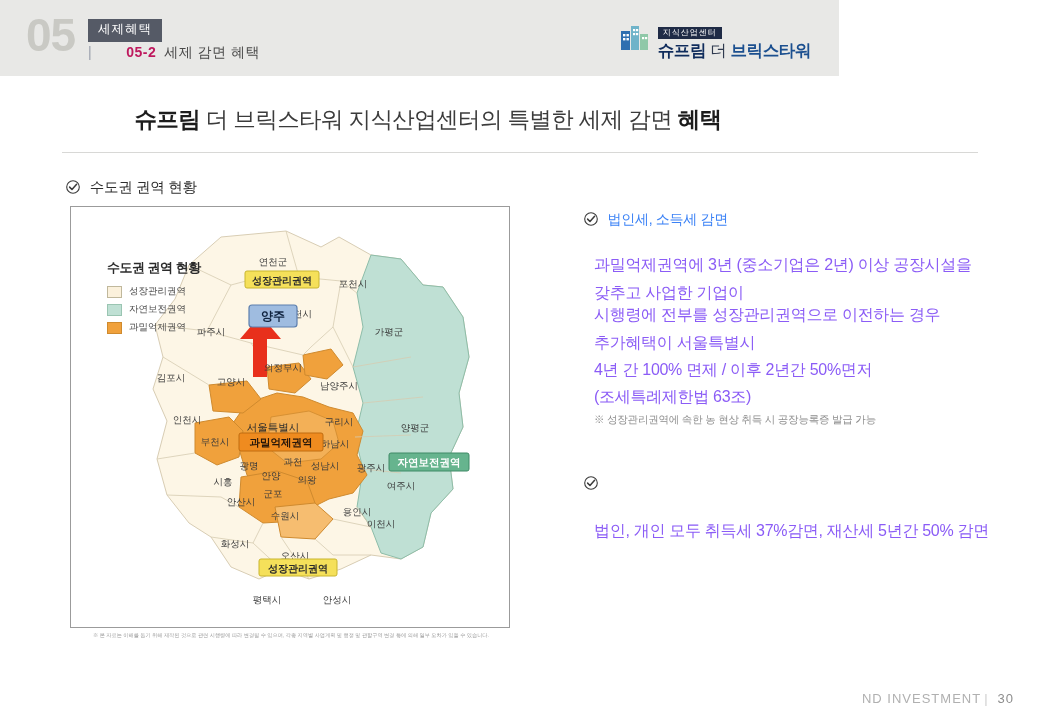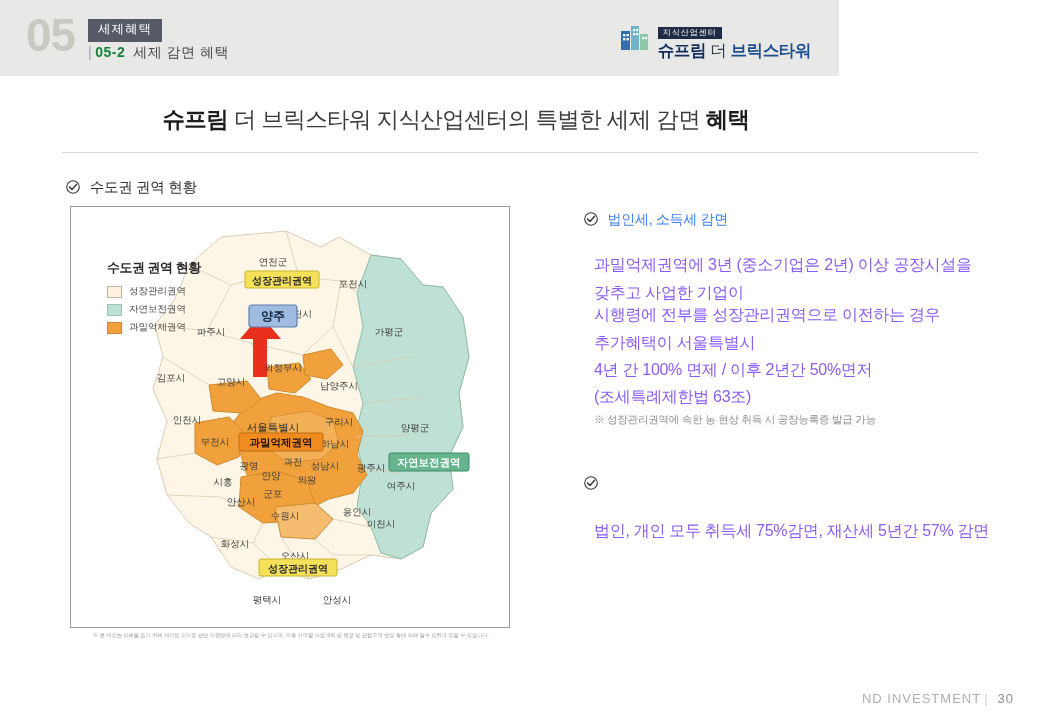--- a/index.html
+++ b/index.html
@@ -48,23 +48,24 @@
     left: 88px; top: 44px;
     font-size: 14px;
     color: #4a4a4a;
     letter-spacing: 0.5px;
   }
   .header .subtitle .bar {
     color: #9aa0ad;
     margin-right: 3px;
   }
   .header .subtitle .code {
-    color: #15803d;
+    color: #be185d;
     font-weight: bold;
     margin-right: 8px;
+    margin-left: 31px;
   }
 
   
   .brand {
     position: absolute;
     right: 28px; top: 22px;
     height: 34px;
     display: flex;
     align-items: flex-start;
     gap: 8px;
@@ -94,21 +95,20 @@
 
   
   .title {
     position: absolute;
     left: 0; top: 104px;
     width: 856px;
     text-align: center;
     font-size: 22.5px;
     color: #3b3b3b;
     letter-spacing: -0.6px;
-    padding-left: 28px;
   }
   .title b { color: #1c1c1c; }
   .title-rule {
     position: absolute;
     left: 62px; top: 152px;
     width: 916px;
     height: 1px;
     background: #d8d8d6;
   }
 
@@ -405,17 +405,17 @@
 <div class="note">※ 성장관리권역에 속한 농 현상 취득 시 공장능록증 발급 가능</div>
 
 <div class="r-head r-head2">
   <span class="check">
     <svg width="14" height="14" viewBox="0 0 14 14">
       <circle cx="7" cy="7" r="6.3" fill="none" stroke="#3b3b3b" stroke-width="1.1"></circle>
       <path d="M3.6 7.1 L6 9.5 L10.6 4.2" fill="none" stroke="#3b3b3b" stroke-width="1.5" stroke-linecap="round" stroke-linejoin="round"></path>
     </svg>
   </span>
 </div>
-<div class="r-line" style="left:594px; top:521px;">법인, 개인 모두 취득세 75%감면, 재산세 5년간 57% 감면</div>
+<div class="r-line" style="left:594px; top:521px;">법인, 개인 모두 취득세 37%감면, 재산세 5년간 50% 감면</div>
 
 <div class="footer">
   <span>ND INVESTMENT</span><span class="sep">|</span><span class="pg">30</span>
 </div>
 
 </body></html>

